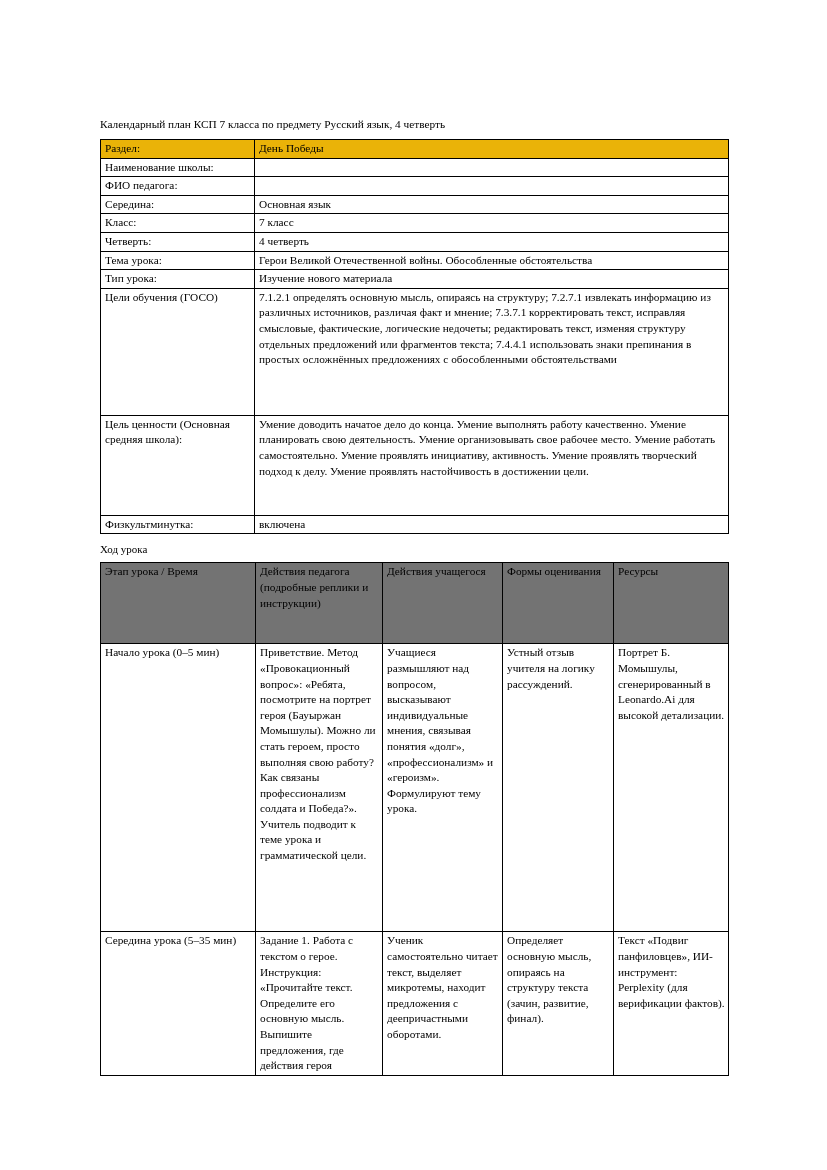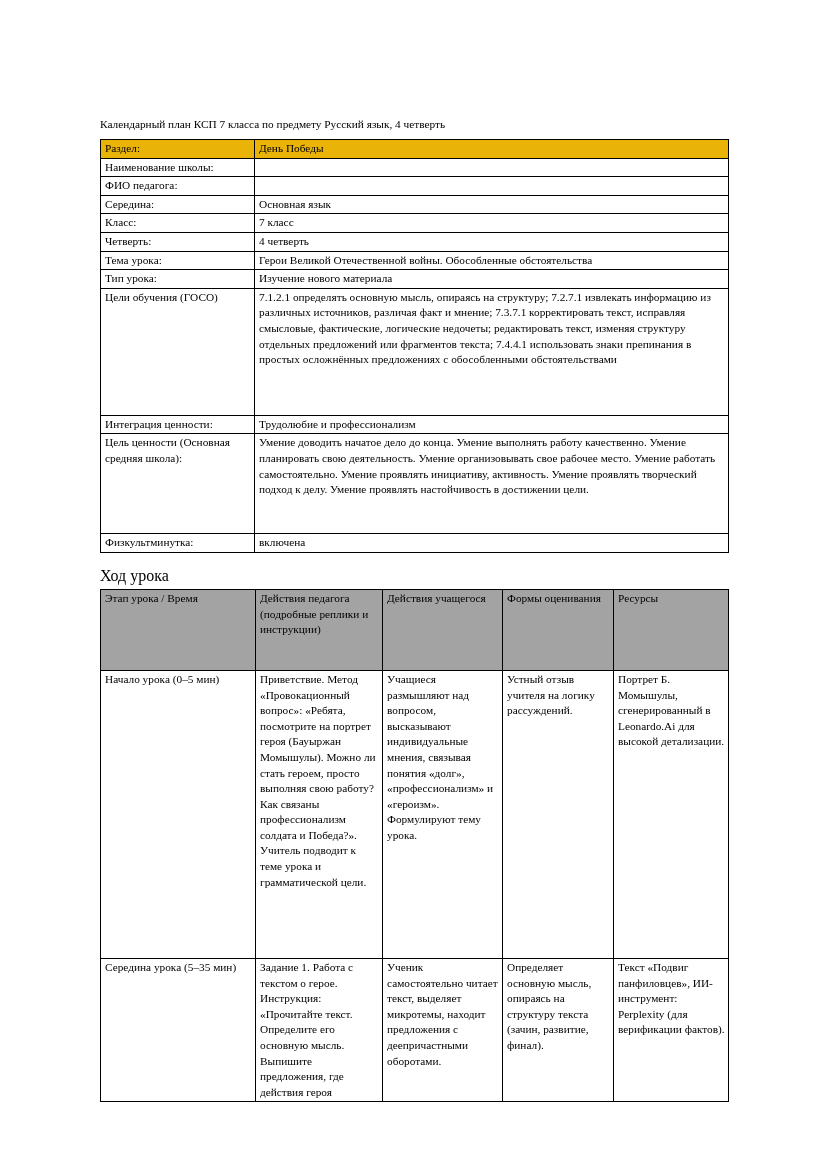--- a/index.html
+++ b/index.html
@@ -27,23 +27,23 @@
     top: 99px;
     width: 628px;
   }
   .doc-title {
     font-size: 11.3px;
     line-height: 14px;
     margin: 18px 0 8px 0;
     white-space: nowrap;
   }
   .section-label {
-    font-size: 16px;
+    font-size: 11px;
     line-height: 14px;
-    margin: 16px 0 6px 0;
+    margin: 8px 0 6px 0;
   }
   table.doc-table {
     border-collapse: collapse;
     width: 628px;
     table-layout: fixed;
     font-size: 11.3px;
     line-height: 15.6px;
   }
   table.doc-table td {
     border: 1px solid #000000;
@@ -63,21 +63,21 @@
   .t1 td.tall-value { height: 97px; }
   .t1 td.tall-kinds { height: 30px; }
 
   
   .t2 col.c1 { width: 155px; }
   .t2 col.c2 { width: 127px; }
   .t2 col.c3 { width: 120px; }
   .t2 col.c4 { width: 111px; }
   .t2 col.c5 { width: 115px; }
   .t2 thead td {
-    background: #a3a3a3;
+    background: #737373;
     height: 78px;
   }
   .t2 td.body-cell {
     height: 285px;
     margin-left: 40px;
   }
   .t2 tr.row-mid td {
     height: 135px;
   }
 </style>
@@ -125,24 +125,20 @@
         </tr>
         <tr>
           <td class="label">Тип урока:</td>
           <td class="value">Изучение нового материала</td>
         </tr>
         <tr>
           <td class="label tall-goso">Цели обучения (ГОСО)</td>
           <td class="value">7.1.2.1 определять основную мысль, опираясь на структуру; 7.2.7.1 извлекать информацию из различных источников, различая факт и мнение; 7.3.7.1 корректировать текст, исправляя смысловые, фактические, логические недочеты; редактировать текст, изменяя структуру отдельных предложений или фрагментов текста; 7.4.4.1 использовать знаки препинания в простых осложнённых предложениях с обособленными обстоятельствами</td>
         </tr>
         <tr>
-          <td class="label">Интеграция ценности:</td>
-          <td class="value">Трудолюбие и профессионализм</td>
-        </tr>
-        <tr>
           <td class="label tall-value">Цель ценности (Основная средняя школа):</td>
           <td class="value">Умение доводить начатое дело до конца. Умение выполнять работу качественно. Умение планировать свою деятельность. Умение организовывать свое рабочее место. Умение работать самостоятельно. Умение проявлять инициативу, активность. Умение проявлять творческий подход к делу. Умение проявлять настойчивость в достижении цели.</td>
         </tr>
         <tr>
           <td class="label">Физкультминутка:</td>
           <td class="value">включена</td>
         </tr>
       </tbody>
     </table>
 

